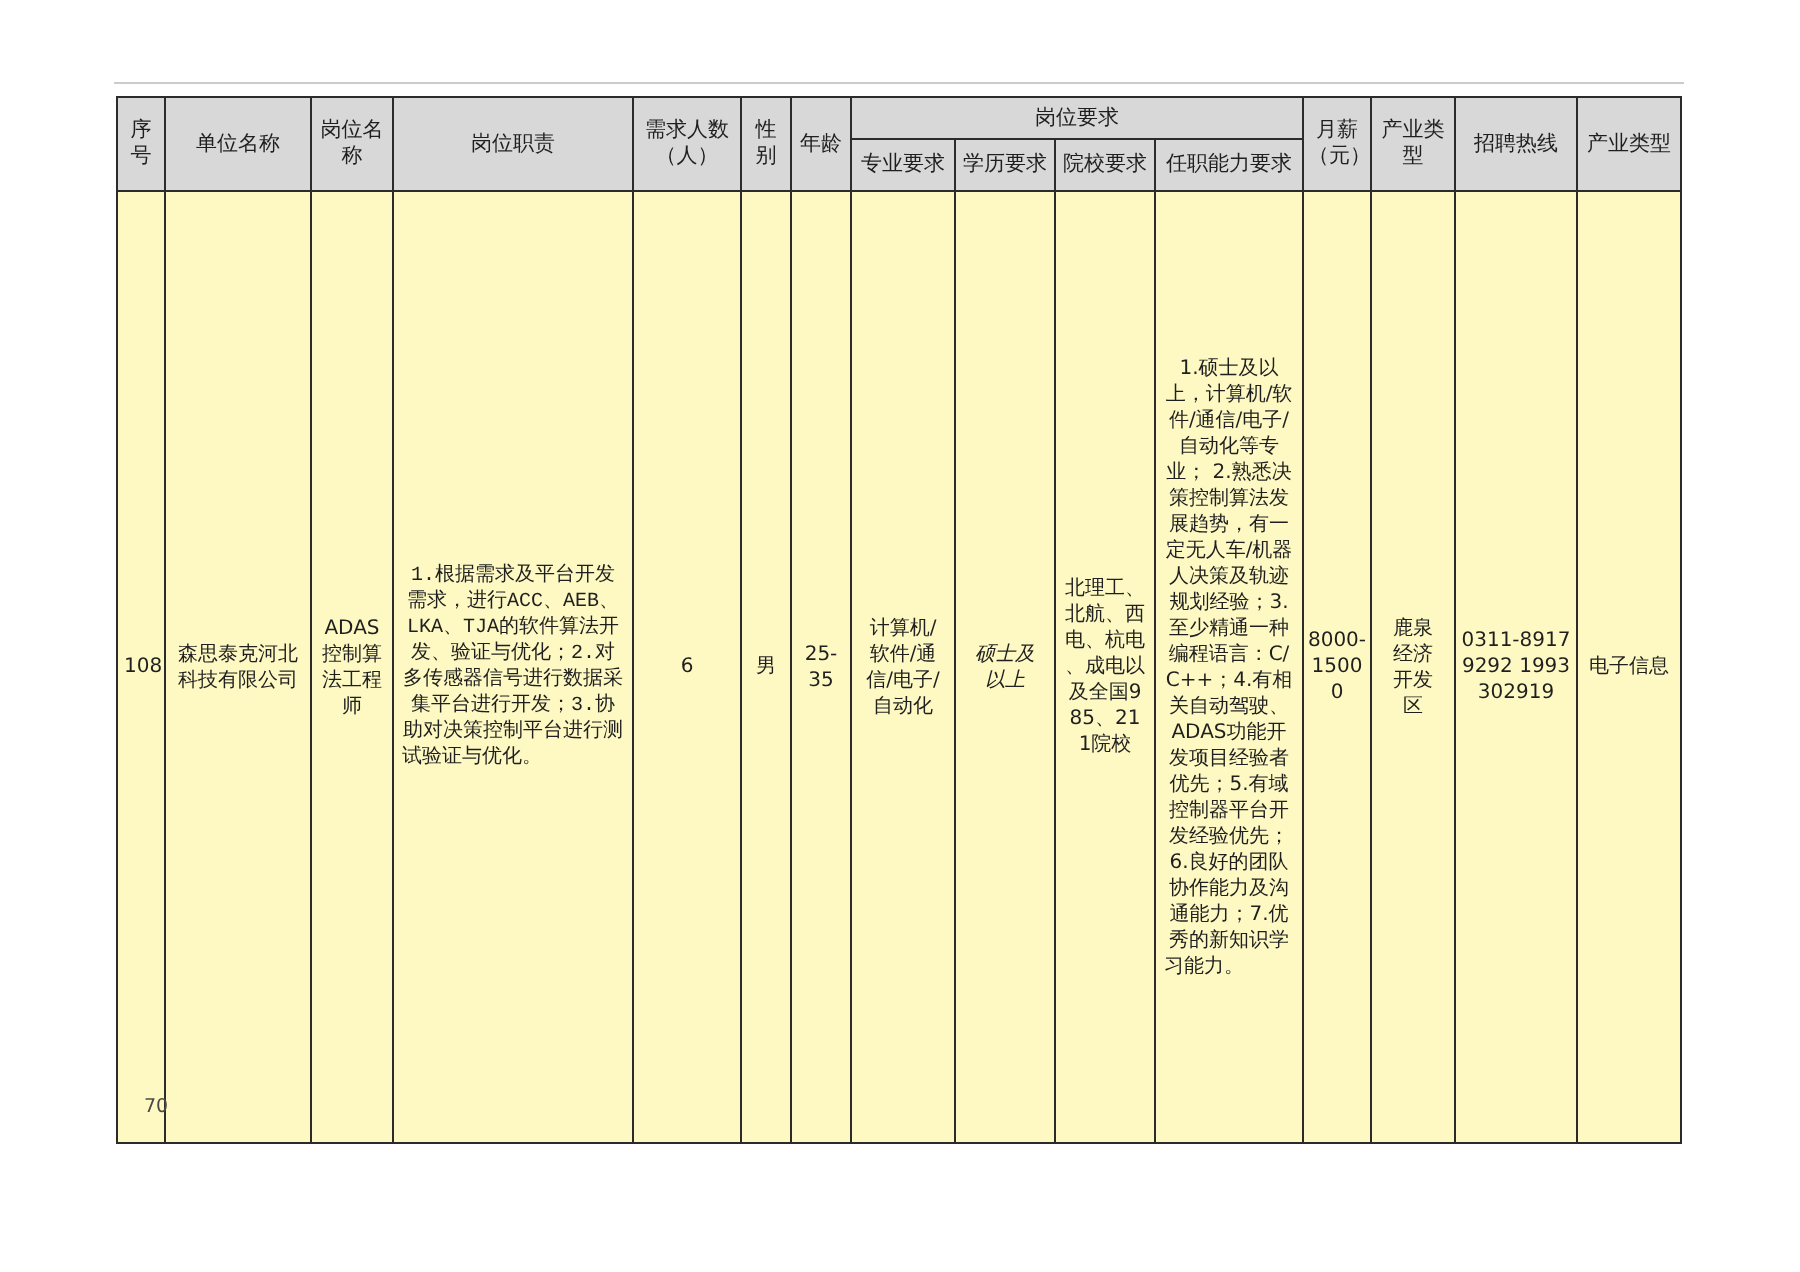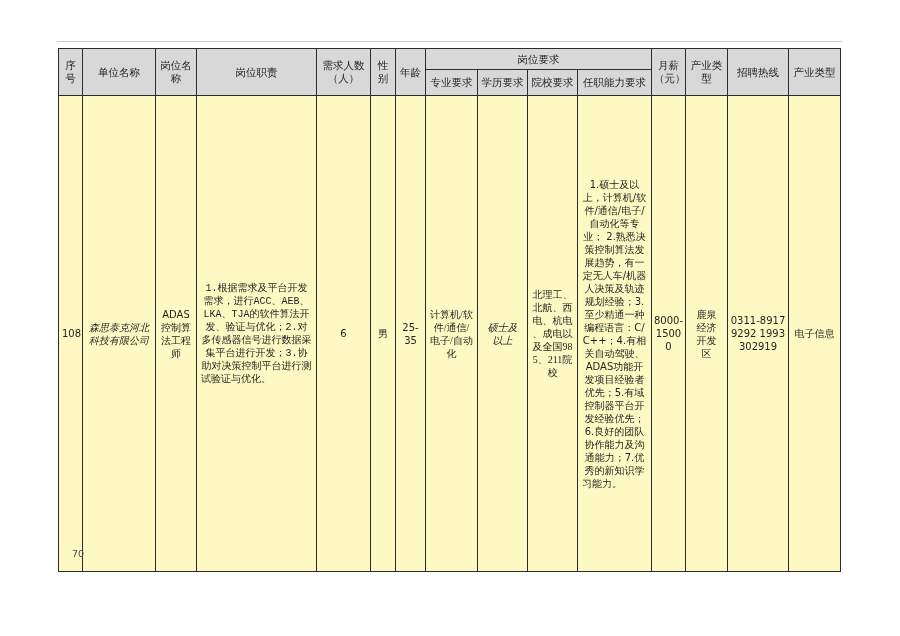--- a/index.html
+++ b/index.html
@@ -61,26 +61,25 @@
     font-size: 9.5px;
     line-height: 1.34;
     padding: 0 4px;
     word-break: break-all;
   }
   td.cell-major, td.cell-school {
     word-break: break-all;
     line-break: anywhere;
     font-size: 10px;
     padding: 0 4px;
-    font-family: Liberation Serif, serif;
   }
   td.cell-salary { font-size: 9.5px; padding: 0 1px; word-break: break-all; }
   td.cell-hotline { font-size: 9.5px; padding: 0 2px; word-break: break-all; }
   td.cell-age, td.cell-headcount, td.cell-gender { font-size: 10px; }
-  td.cell-company { font-size: 10.5px; padding: 0 4px; font-style: italic; }
+  td.cell-company { font-size: 10.5px; padding: 0 4px; }
   td.cell-position { font-size: 10.5px; padding: 0 2px; word-break: break-all; }
   td.cell-location { font-size: 10px; padding: 0 6px; word-break: break-all; }
   td.cell-industry { font-size: 10px; }
   td.cell-education { font-size: 10px; padding: 0 7px; font-style: italic; }
   .page-number {
     position: absolute;
     left: 72px; top: 548px;
     font-size: 9.5px;
     color: #4a4a4a;
   }

